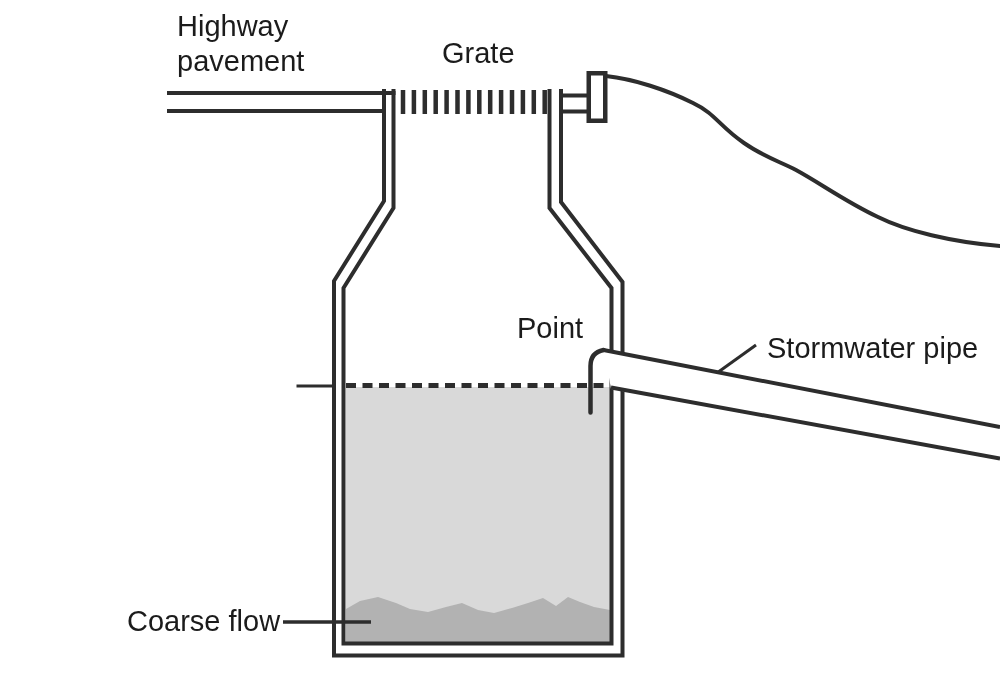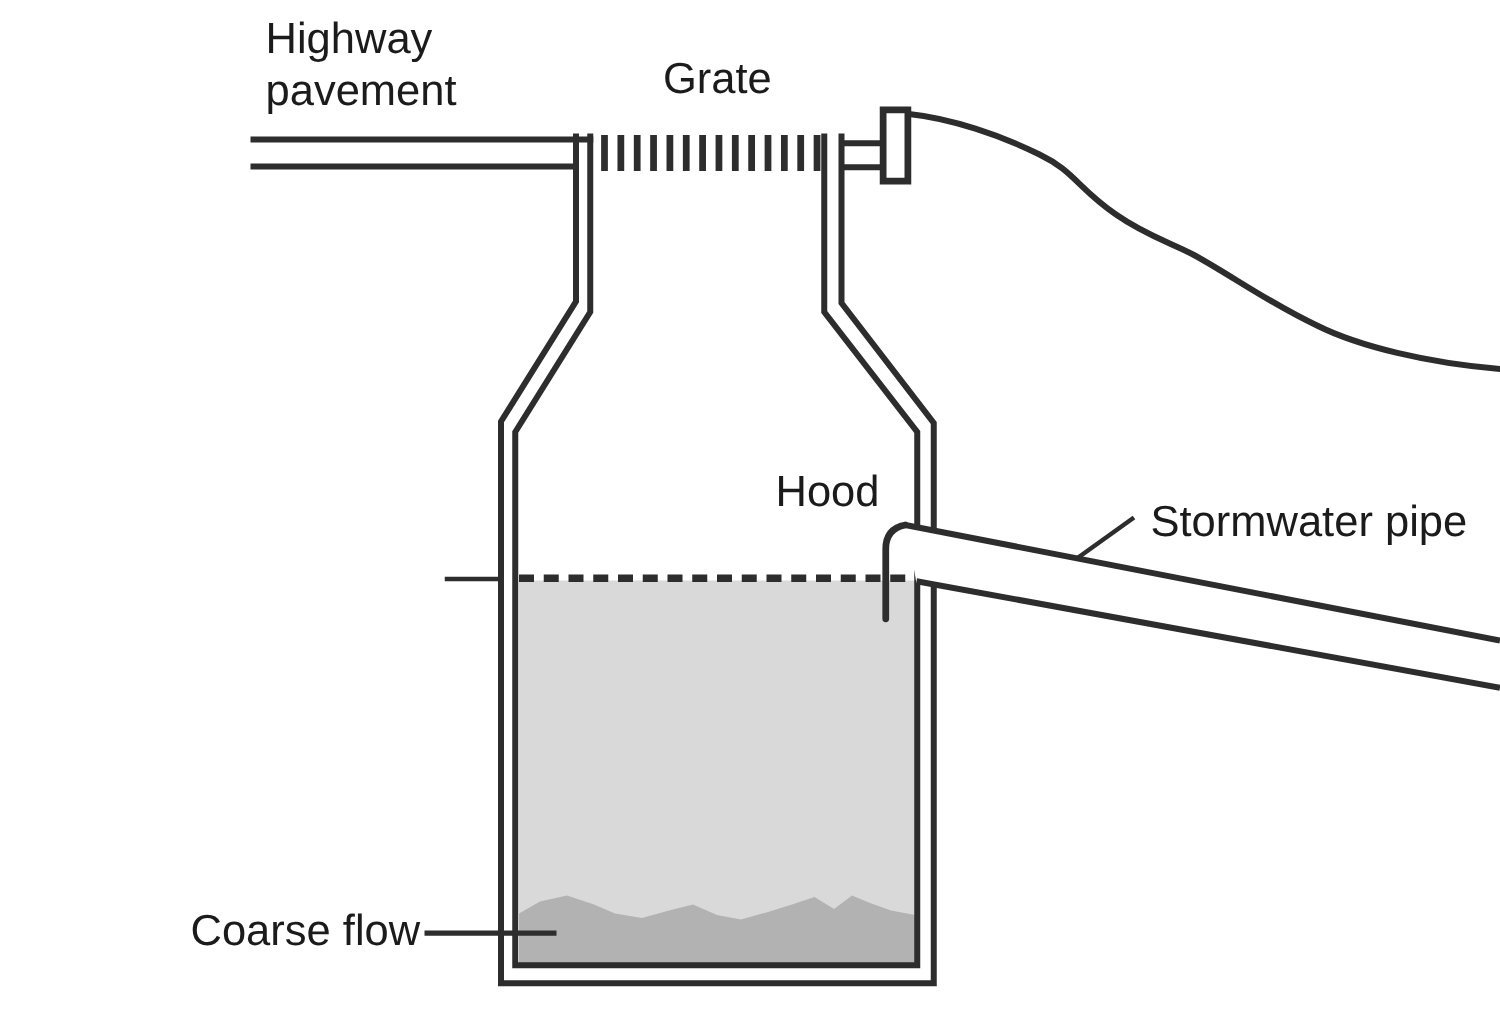--- a/index.html
+++ b/index.html
@@ -70,19 +70,19 @@
     <path d="M611,387.5 L1000,458.5" class="ln" stroke-width="4"></path>
 
     <path d="M603.5,350 Q590.5,352.5 590.5,366 L590.5,412.5" class="ln" stroke-width="4.5" stroke-linecap="round"></path>
   </svg>
 
   <div class="label" style="left:177px;top:9px;">Highway
 pavement</div>
 
   <div class="label" style="left:442px;top:36px;">Grate</div>
 
-  <div class="label" style="left:517px;top:311px;">Hood</div>
+  <div class="label" style="left:517px;top:311px;">Point</div>
 
   <div class="label" style="left:767px;top:331px;">Stormwater pipe</div>
 
 
   <div class="label" style="left:127px;top:604px;">Coarse flow</div>
 </div>
 
 </body></html>

